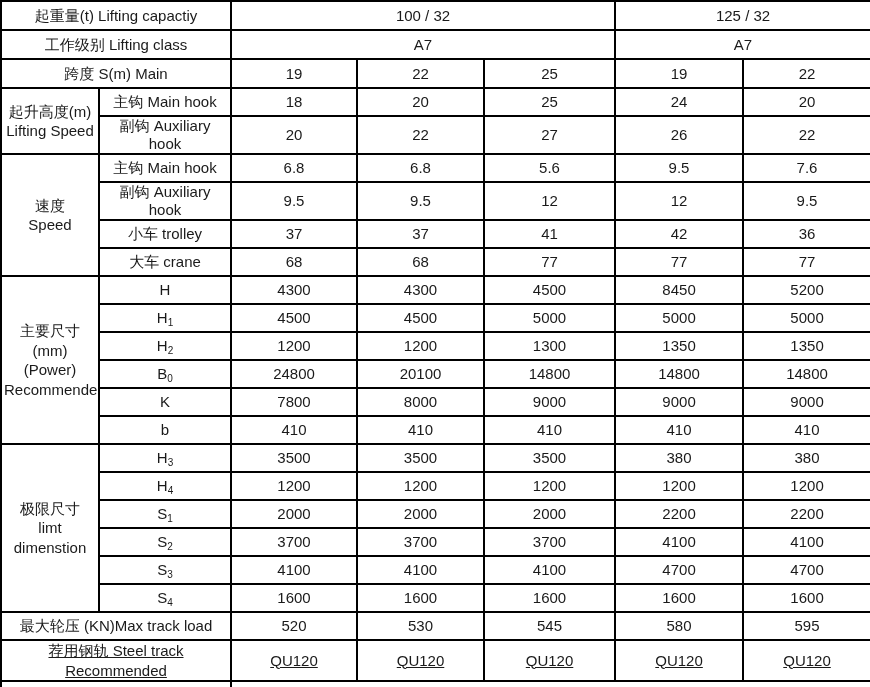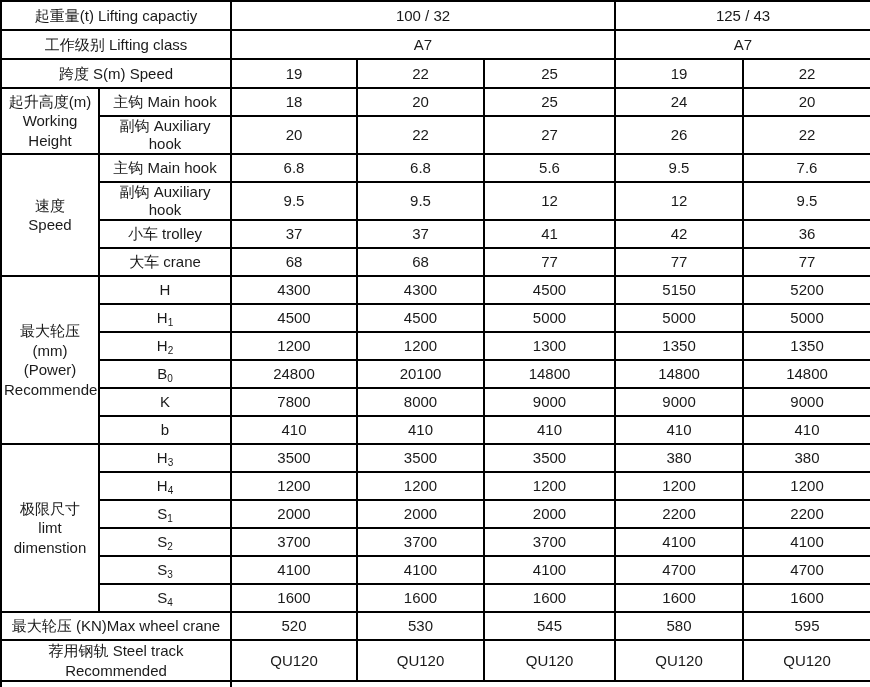--- a/index.html
+++ b/index.html
@@ -28,21 +28,21 @@
     text-align: center;
     vertical-align: middle;
     padding: 0 2px;
     font-size: 15px;
     line-height: 1.2;
     color: #1a1a1a;
     overflow: hidden;
   }
   tr.r { height: 28px; }
   tr.r29 { height: 29px; }
-  tr.r39 { height: 39px; }
+  tr.r39 { height: 39px; text-decoration: underline; }
   td.grouplab div { line-height: 1.3; }
   td sub {
     font-size: 10px;
     vertical-align: -3px;
     line-height: 0;
   }
   td.pre { white-space: pre; }
 </style>
 </head>
 <body>
@@ -56,42 +56,42 @@
       <col style="width:127px">
       <col style="width:131px">
       <col style="width:128px">
       <col style="width:128px">
     </colgroup>
 
     <tbody>
         <tr class="r29">
       <td colspan="2">起重量(t) Lifting capactiy</td>
       <td colspan="3">100 / 32</td>
-      <td colspan="2">125 / 43</td>
+      <td colspan="2">125 / 32</td>
     </tr>
 
     <tr class="r29">
       <td colspan="2">工作级别 Lifting class</td>
       <td colspan="3">A7</td>
       <td colspan="2">A7</td>
     </tr>
 
     <tr class="r29">
-      <td colspan="2">跨度 S(m) Speed</td>
+      <td colspan="2">跨度 S(m) Main</td>
       <td>19</td>
       <td>22</td>
       <td>25</td>
       <td>19</td>
       <td>22</td>
     </tr>
 
     <tr class="r">
       <td rowspan="2" class="grouplab">
         <div>起升高度(m)</div>
-        <div>Working Height</div>
+        <div>Lifting Speed</div>
       </td>
       <td>主钩 Main hook</td>
       <td>18</td>
       <td>20</td>
       <td>25</td>
       <td>24</td>
       <td>20</td>
     </tr>
     <tr class="r">
       <td>副钩 Auxiliary hook</td>
@@ -134,30 +134,30 @@
       <td>大车 crane</td>
       <td>68</td>
       <td>68</td>
       <td>77</td>
       <td>77</td>
       <td>77</td>
     </tr>
 
     <tr class="r">
       <td rowspan="6" class="grouplab">
-        <div>最大轮压</div>
+        <div>主要尺寸</div>
         <div>(mm)</div>
         <div>(Power)</div>
         <div>Recommended</div>
       </td>
       <td><span>H</span><sub></sub></td>
       <td>4300</td>
       <td>4300</td>
       <td>4500</td>
-      <td>5150</td>
+      <td>8450</td>
       <td>5200</td>
     </tr>
     <tr class="r">
       <td><span>H</span><sub>1</sub></td>
       <td>4500</td>
       <td>4500</td>
       <td>5000</td>
       <td>5000</td>
       <td>5000</td>
     </tr>
@@ -242,21 +242,21 @@
     <tr class="r">
       <td><span>S</span><sub>4</sub></td>
       <td>1600</td>
       <td>1600</td>
       <td>1600</td>
       <td>1600</td>
       <td>1600</td>
     </tr>
 
     <tr class="r">
-      <td colspan="2">最大轮压 (KN)Max wheel crane</td>
+      <td colspan="2">最大轮压 (KN)Max track load</td>
       <td>520</td>
       <td>530</td>
       <td>545</td>
       <td>580</td>
       <td>595</td>
     </tr>
 
     <tr class="r39">
       <td colspan="2" class="grouplab">
         <div>荐用钢轨 Steel track</div>

